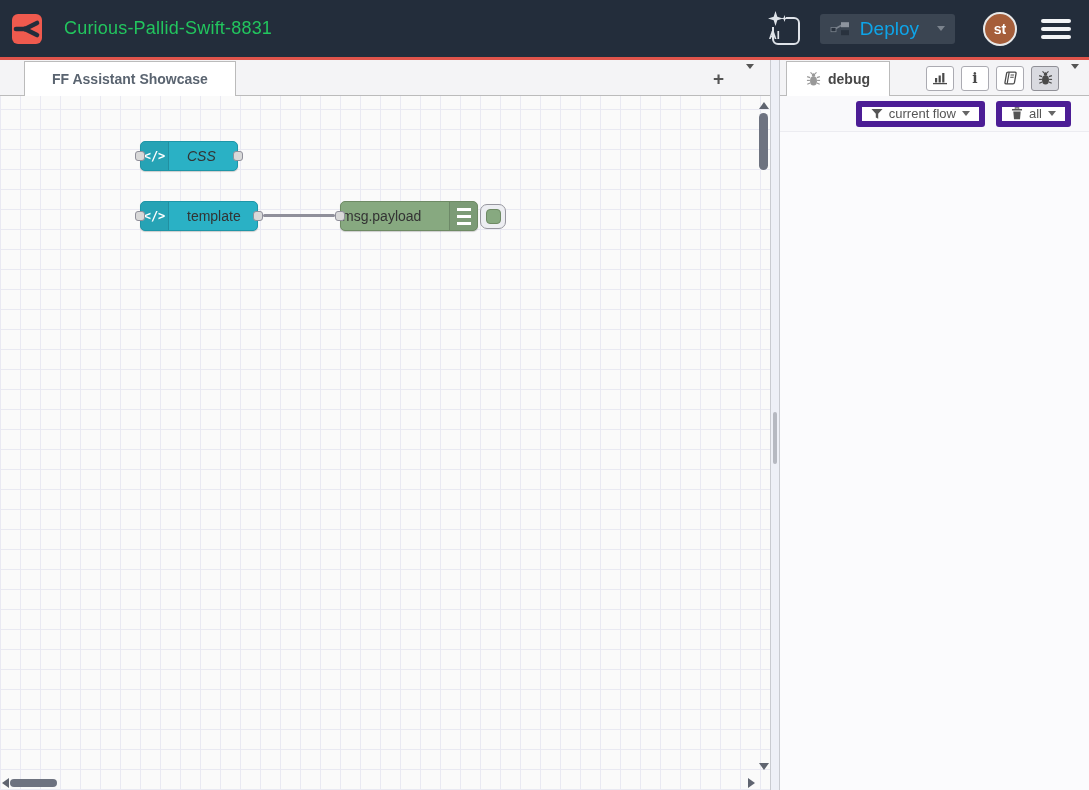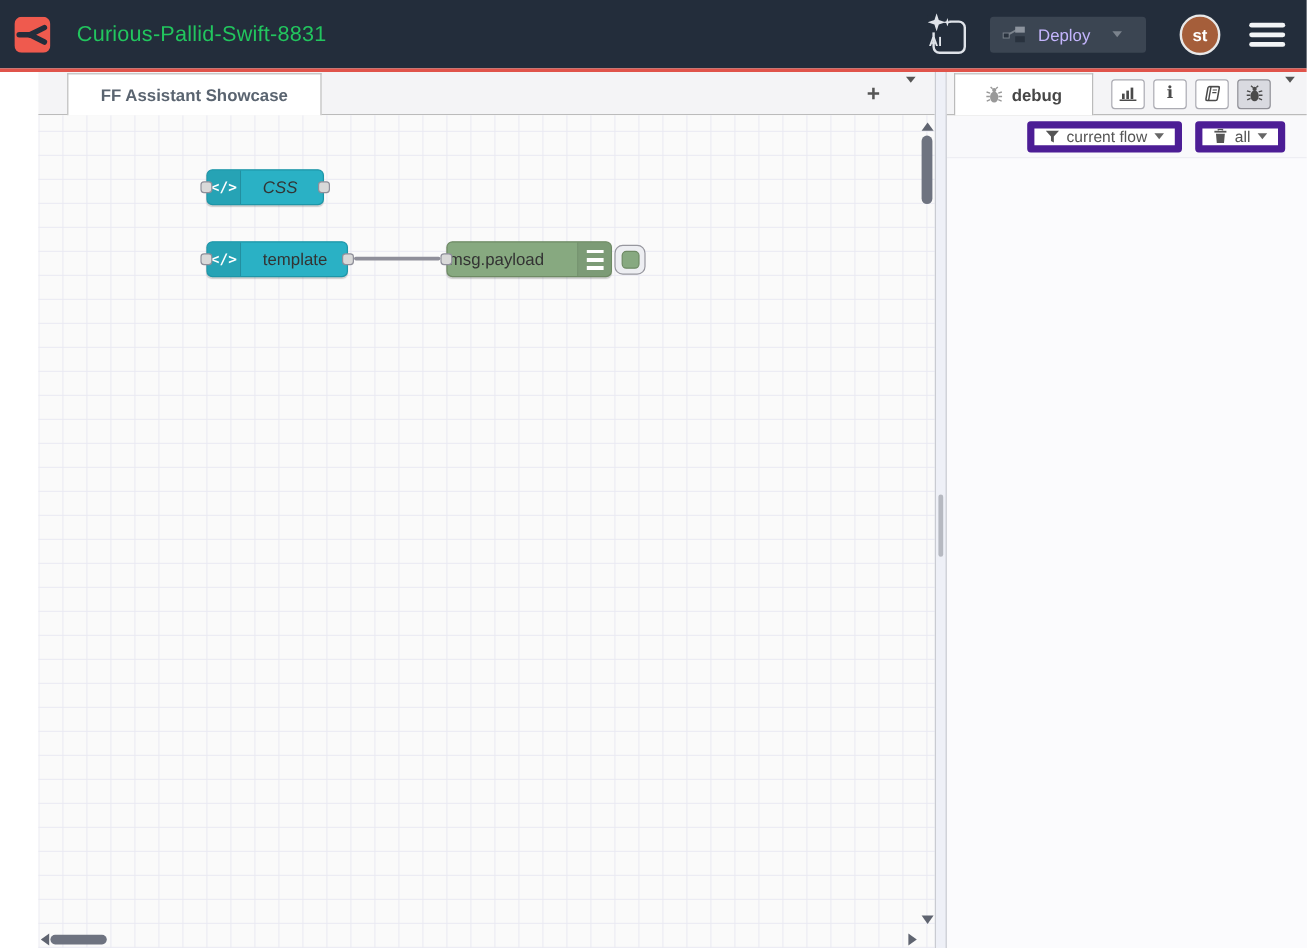--- a/index.html
+++ b/index.html
@@ -15,36 +15,36 @@
 
   .ai-btn { position:relative; width:36px; height:36px; margin-right:16px; cursor:pointer; }
   .ai-box { position:absolute; left:4px; top:6px; width:28px; height:28px;
     border:2px solid #dfe3e9; border-radius:6px; }
   .ai-cut { position:absolute; left:0; top:2px; width:18px; height:14px; background:#232d3b; }
   .ai-text { position:absolute; right:24px; bottom:6px; color:#dfe3e9; font-size:11px; font-weight:bold; }
   .spark { position:absolute; }
 
   .deploy-btn { height:30px; min-width:130px; background:#3b4552; border-radius:3px;
     display:flex; align-items:center; padding:0 10px; margin-right:28px; cursor:default; }
-  .deploy-label { color:#c4b5fd; font-size:14px; margin:0 12px 0 10px; }
+  .deploy-label { color:#0ea5e9; font-size:19px; margin:0 12px 0 10px; }
   .caret { width:0; height:0; border-left:4px solid transparent; border-right:4px solid transparent;
     border-top:5px solid #555; }
   .deploy-caret { border-top-color:#7b838d; margin-left:6px; }
 
   .avatar { width:34px; height:34px; border-radius:50%; background:#a55e3a; border:2px solid #e8e8e8;
     color:#fff; font-size:14px; font-weight:bold; display:flex; align-items:center;
     justify-content:center; margin-right:22px; cursor:pointer; }
 
   .hamburger { display:flex; flex-direction:column; gap:4px; cursor:pointer; padding:4px 2px; }
   .hamburger span { display:block; width:30px; height:4px; background:#f2f4f6; border-radius:2px; }
 
   .red-line { height:3px; background:#e0544b; }
 
   
-  .main { display:flex; height:730px;padding-left:32px; }
+  .main { display:flex; height:730px; }
   .workspace { width:770px; position:relative; display:flex; flex-direction:column; }
 
   
   .tabbar { height:36px; background:#f4f4f6; display:flex; align-items:stretch; position:relative; }
   .tabbar::after { content:""; position:absolute; left:0; right:0; bottom:0; height:1px; background:#bbb; }
   .tab-spacer { width:24px; }
   .ws-tab { position:relative; z-index:2; background:#fff; border:1px solid #bbb; border-bottom:none;
     margin-top:1px; padding:0 27px; display:flex; align-items:center; cursor:pointer; }
   .ws-tab-label { color:#5a6470; font-size:14px; font-weight:600; }
   .tabbar-actions { margin-left:auto; display:flex; align-items:center; gap:20px; padding-right:14px; }
@@ -112,21 +112,21 @@
   
   .separator { width:10px; background:#eef0f7; border-left:1px solid #c9cbd1;
     border-right:1px solid #c9cbd1; position:relative; cursor:col-resize; }
   .sep-grip { position:absolute; left:2px; top:352px; width:4px; height:52px; background:#b6b9c1;
     border-radius:2px; }
 
   
   .sidebar { width:309px; display:flex; flex-direction:column; background:#fbfbfd; }
   .sb-tabs { height:36px; background:#f4f4f6; display:flex; align-items:stretch; position:relative; }
   .sb-tabs::after { content:""; position:absolute; left:0; right:0; bottom:0; height:1px; background:#bbb; }
-  .sb-tab { position:relative; z-index:2; margin-left:6px; margin-top:1px; width:116px; background:#fff;
+  .sb-tab { position:relative; z-index:2; margin-left:6px; margin-top:1px; width:104px; background:#fff;
     border:1px solid #bbb; border-bottom:none; display:flex; align-items:center; justify-content:center;
     gap:7px; cursor:pointer; }
   .sb-tab-label { color:#474747; font-size:14px; font-weight:bold; }
   .sb-toolbar { margin-left:auto; display:flex; align-items:center; gap:7px; padding-right:7px; }
   .tool-btn { width:28px; height:25px; background:#fff; border:1px solid #ababb2; border-radius:3px;
     display:flex; align-items:center; justify-content:center; cursor:pointer; }
   .tool-btn.active { background:#d9dae0; border-color:#8f8f96; }
   .sb-caret-btn { cursor:pointer; padding:4px 3px; margin-left:2px; }
   .info-glyph { font-family:"DejaVu Serif", serif; font-weight:bold; font-size:14px; color:#4a4a4a; line-height:1; }
 

